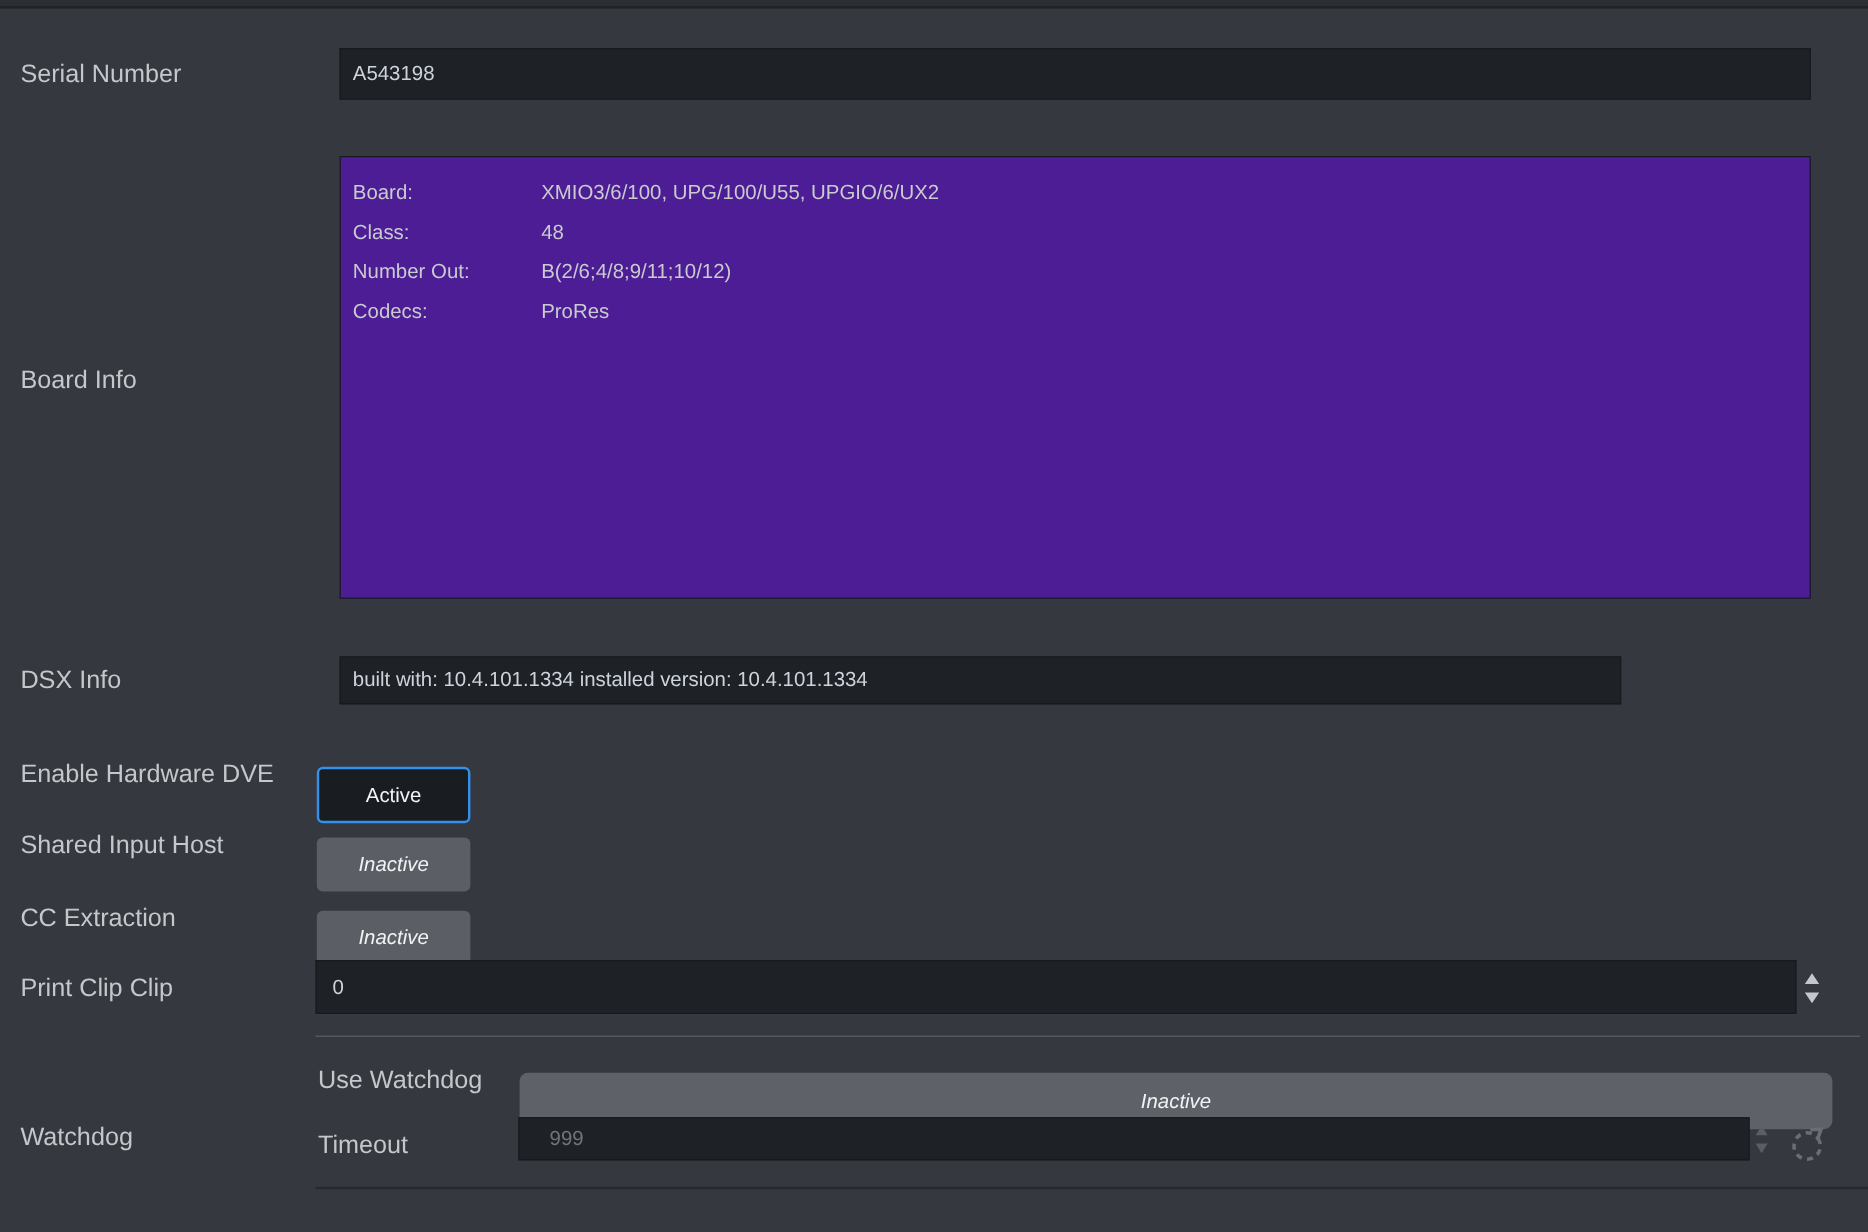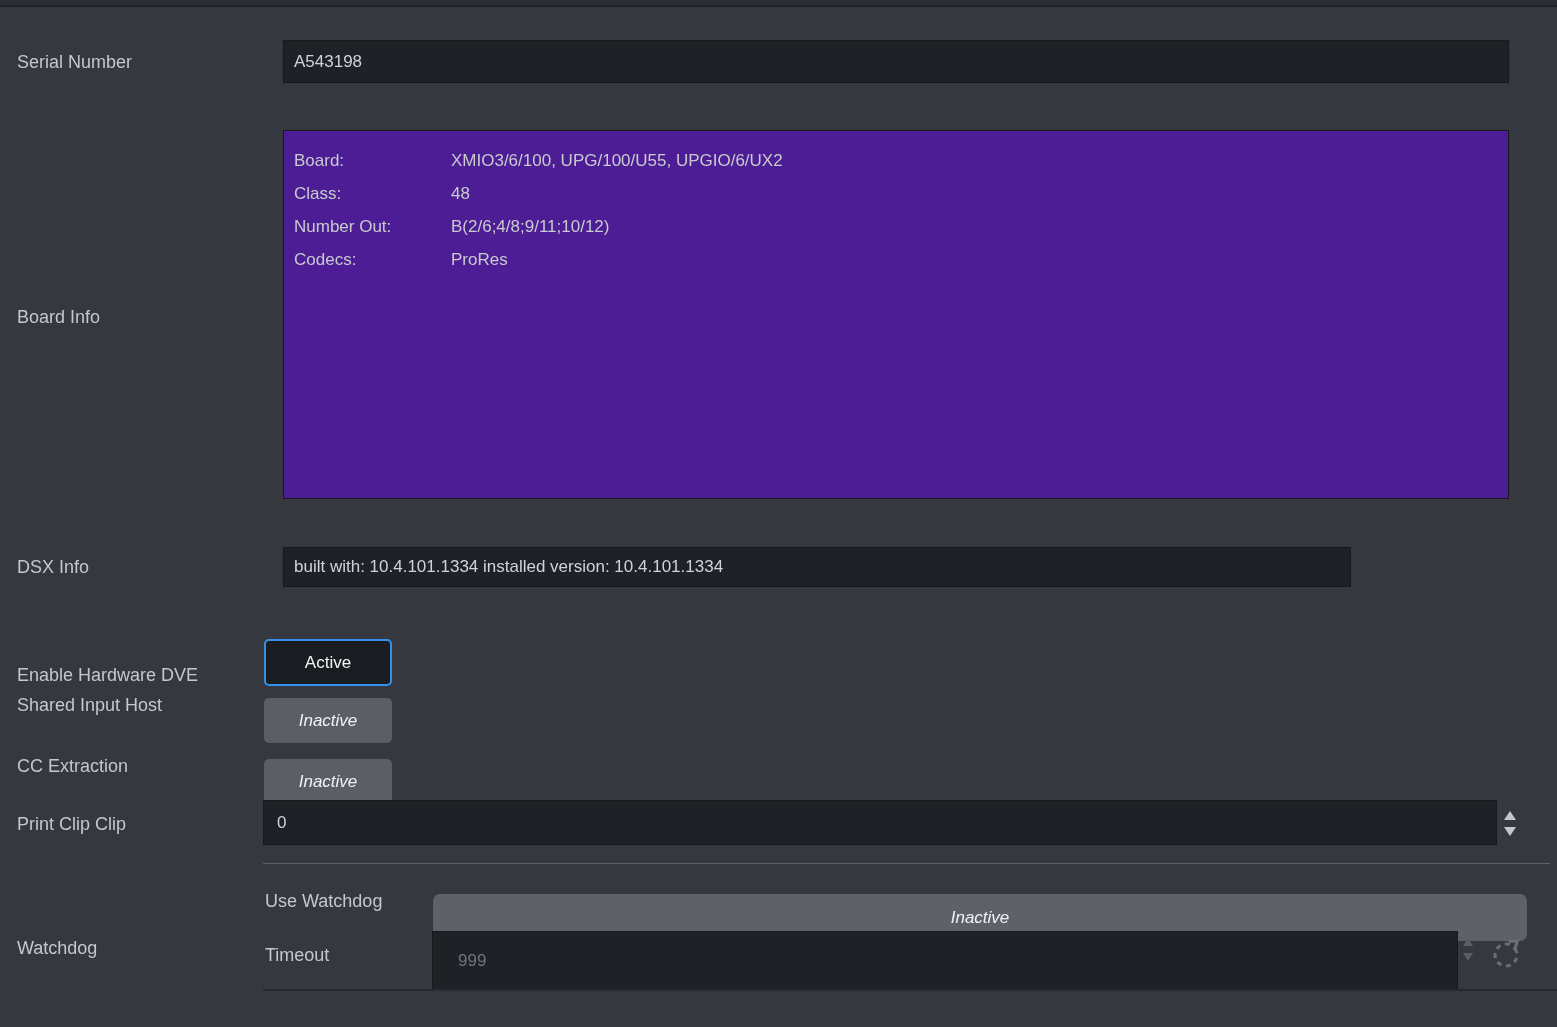--- a/index.html
+++ b/index.html
@@ -6,21 +6,21 @@
   body { font-family:"Liberation Sans", sans-serif; }
   .screen {
     position:relative; width:1557px; height:1027px;
     background:#35383f; overflow:hidden;
   }
   .topstrip {
     position:absolute; left:0; top:0; width:1557px; height:5px;
     background:#2b2e33; border-bottom:2px solid #202327;
   }
   .field-label {
-    position:absolute; color:#c5c7ca; font-size:18px; line-height:22px;
+    position:absolute; color:#c5c7ca; font-size:21px; line-height:22px;
     white-space:nowrap;
   }
   .text-input {
     position:absolute; box-sizing:border-box;
     background:#1e2126; border:1px solid #17191d;
     color:#ced4db; font-size:17px; font-family:inherit;
     padding:0 8px 0 10px; outline:none;
   }
   .board-box {
     position:absolute; box-sizing:border-box;
@@ -79,21 +79,21 @@
     </div>
     <div class="board-line">
       <span class="board-key">Codecs:</span>
       <span class="board-val">ProRes</span>
     </div>
   </div>
 
   <div class="field-label" style="left:17px; top:556px;">DSX Info</div>
   <input class="text-input" style="left: 283px; top: 547px; width: 1068px; height: 40px;" value="built with: 10.4.101.1334 installed version: 10.4.101.1334">
 
-  <div class="field-label" style="left:17px; top:664px;">Enable Hardware DVE</div>
+  <div class="field-label" style="left:17px; top:635px;">Enable Hardware DVE</div>
   <div class="toggle-btn toggle-active" style="left:264px; top:623px; width:128px; height:47px;">Active</div>
 
   <div class="field-label" style="left:17px; top:694px;">Shared Input Host</div>
   <div class="toggle-btn toggle-inactive" style="left:264px; top:682px; width:128px; height:45px;">Inactive</div>
 
   <div class="field-label" style="left:17px; top:755px;">CC Extraction</div>
   <div class="toggle-btn toggle-inactive" style="left:264px; top:743px; width:128px; height:45px;">Inactive</div>
 
   <div class="field-label" style="left:17px; top:813px;">Print Clip Clip</div>
   <input class="text-input" style="left: 263px; top: 800px; width: 1234px; height: 45px; padding-left: 13px;" value="0">
@@ -101,21 +101,21 @@
   <div class="spin spin-down-light" style="left:1504px; top:827px;"></div>
 
   <div class="sep-light" style="left:263px; top:863px; width:1287px;"></div>
 
   <div class="field-label" style="left:17px; top:917px;margin-top:20px;">Watchdog</div>
 
   <div class="field-label" style="left:265px; top:890px;">Use Watchdog</div>
   <div class="toggle-btn toggle-inactive big-btn" style="left:433px; top:878px; width:1094px; height:47px;">Inactive</div>
 
   <div class="field-label" style="left:265px; top:944px;">Timeout</div>
-  <input class="text-input input-dim" style="left: 432px; top: 931px; width: 1026px; height: 60px;" value="999">
+  <input class="text-input input-dim" style="left: 432px; top: 931px; width: 1026px; height: 36px;" value="999">
   <div class="spin spin-up-dim" style="left:1463px; top:938px;"></div>
   <div class="spin spin-down-dim" style="left:1463px; top:953px;"></div>
 
   <div class="refresh-wrap">
     <svg width="36" height="36" viewBox="0 0 36 36">
       <g fill="none" stroke="#696e75" stroke-width="3">
         <circle cx="18" cy="19" r="11" stroke-dasharray="5 4.5" transform="rotate(-35 18 19)"></circle>
         <path d="M20.5 5.5 L29.5 5 L26.5 14" stroke-linejoin="miter"></path>
       </g>
     </svg>

